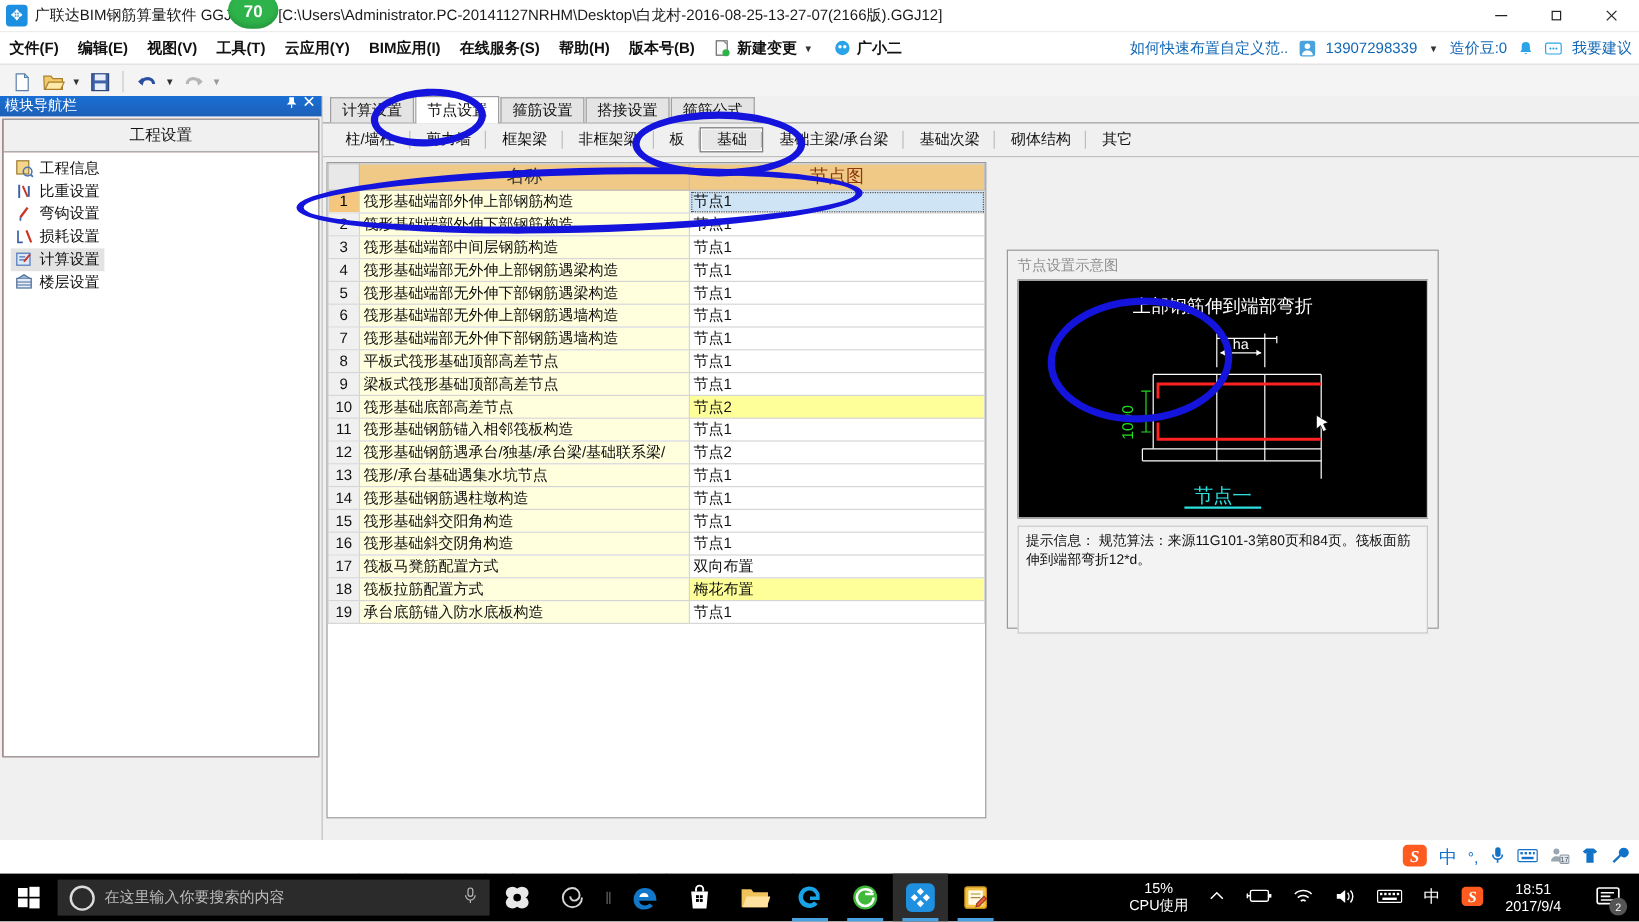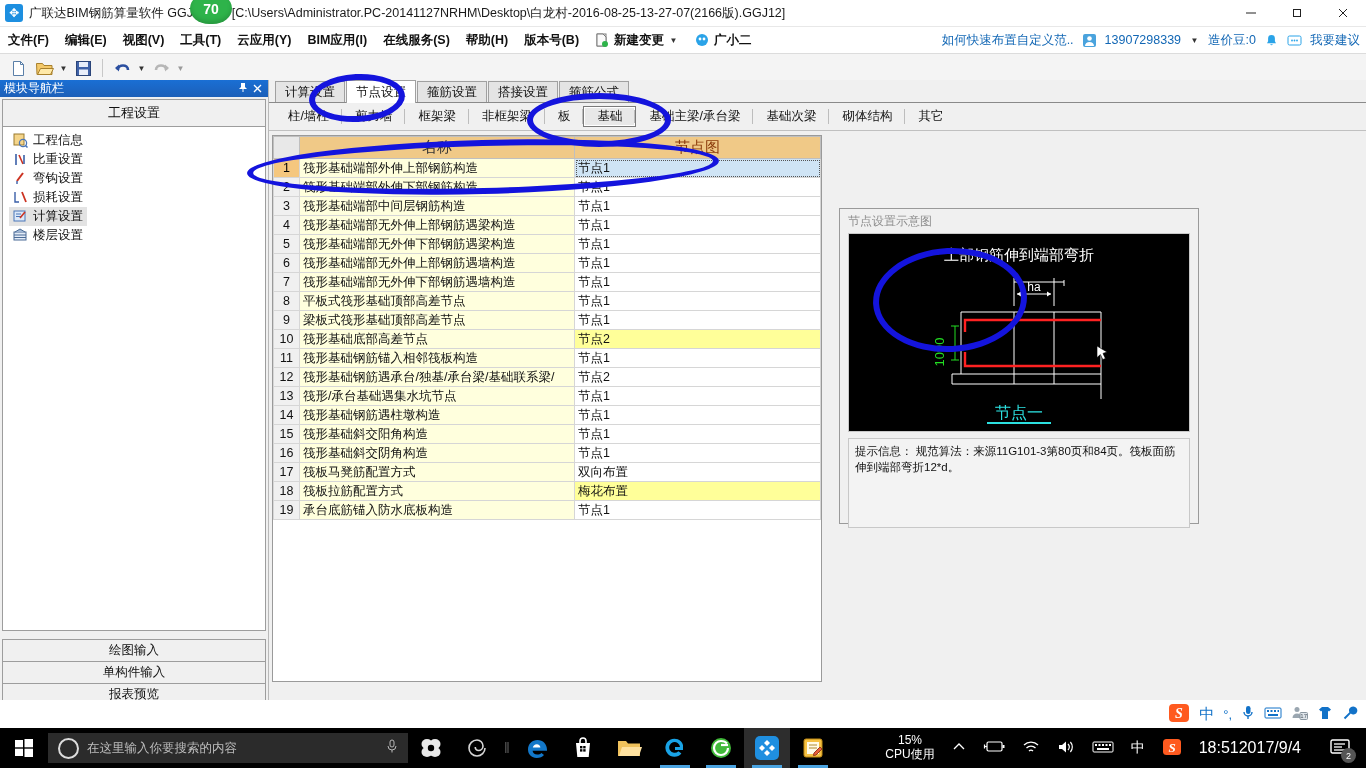--- a/index.html
+++ b/index.html
@@ -35,21 +35,21 @@
            display:flex;align-items:center;padding-left:6px;gap:2px;}
   .tb-btn{width:24px;height:22px;display:flex;align-items:center;justify-content:center;}
   .tb-sep{width:1px;height:18px;background:#c8c8c8;margin:0 5px;}
   .caret{font-size:8px;color:#333;width:11px;text-align:center;}
   
   .workarea{position:absolute;top:80px;left:0;right:0;bottom:60px;background:#f0f0f0;}
   
   .sidebar{position:absolute;left:0;top:0;width:268px;bottom:0;background:#f0f0f0;
            border-right:1px solid #b9b9b9;}
   .sb-title{height:17px;background:linear-gradient(#1a6fd4,#1c5fb8);color:#fff;
-            display:flex;align-items:center;padding:0 4px;font-size:12px;}
+            display:flex;padding:0 4px;font-size:12px;}
   .sb-title .t{flex:1;}
   .sb-title .ic{width:14px;text-align:center;font-size:11px;}
   .sb-group{margin:2px;border:1px solid #9d9d9d;background:#7f1d1d;height:calc(100% - 96px);
             box-sizing:border-box;display:flex;flex-direction:column;}
   .sb-group-hd{height:26px;background:#f0f0f0;border-bottom:1px solid #9d9d9d;
                display:flex;align-items:center;justify-content:center;font-size:13px;color:#111;}
   .sb-list{flex:1;background:#fff;padding:4px 0 0 6px;}
   .sb-item{display:flex;align-items:center;gap:5px;height:19px;font-size:12.5px;color:#111;
            padding:0 4px;width:max-content;}
   .sb-item.sel{background:#e3e3e3;}
@@ -118,21 +118,21 @@
              gap:8px;padding:0 10px;color:#bdbdbd;font-size:12.5px;}
   .tb-circle{width:17px;height:17px;border:2px solid #dcdcdc;border-radius:50%;flex:none;}
   .tb-apps{display:flex;align-items:center;height:40px;}
   .tb-app{width:46px;height:40px;display:flex;align-items:center;justify-content:center;
           position:relative;}
   .tb-app.active{background:#2d2d2d;}
   .tb-app .uline{position:absolute;bottom:0;left:8px;right:8px;height:3px;background:#4aa3e0;}
   .tb-right{margin-left:auto;display:flex;align-items:center;gap:17px;padding-right:4px;
             font-size:12px;}
   .cpu{display:flex;flex-direction:column;align-items:center;line-height:1.15;font-size:12px;}
-  .clock{display:flex;flex-direction:row;align-items:center;line-height:1.2;font-size:16px;}
+  .clock{display:flex;flex-direction:column;align-items:center;line-height:1.2;font-size:12px;}
   .notif{width:44px;height:40px;display:flex;align-items:center;justify-content:center;position:relative;}
   .notif .cnt{position:absolute;right:6px;bottom:5px;width:15px;height:15px;border-radius:50%;
               background:#555;color:#fff;font-size:9px;display:flex;align-items:center;justify-content:center;}
   
   .annot{position:absolute;border:6px solid #1414dd;border-radius:50%;pointer-events:none;}
 </style>
 </head>
 <body>
 
 <div class="titlebar">
@@ -337,25 +337,20 @@
                 <line x1="1" y1="7" x2="13" y2="7" stroke="#4a6b96"></line>
                 <line x1="1" y1="9.5" x2="13" y2="9.5" stroke="#4a6b96"></line>
                 <path d="M2 4l5-3 5 3" fill="#9fb6d4" stroke="#4a6b96"></path>
               </svg>
           </span>
           <span>楼层设置</span>
         </div>
       </div>
     </div>
 
-    <div class="sb-bottom">
-      <div class="sb-btn">绘图输入</div>
-      <div class="sb-btn">单构件输入</div>
-      <div class="sb-btn">报表预览</div>
-    </div>
   </div>
 
   <div class="mainpanel">
 
     <div class="tabrow1">
       <div class="tab1">计算设置</div>
       <div class="tab1 active">节点设置</div>
       <div class="tab1">箍筋设置</div>
       <div class="tab1">搭接设置</div>
       <div class="tab1">箍筋公式</div>

